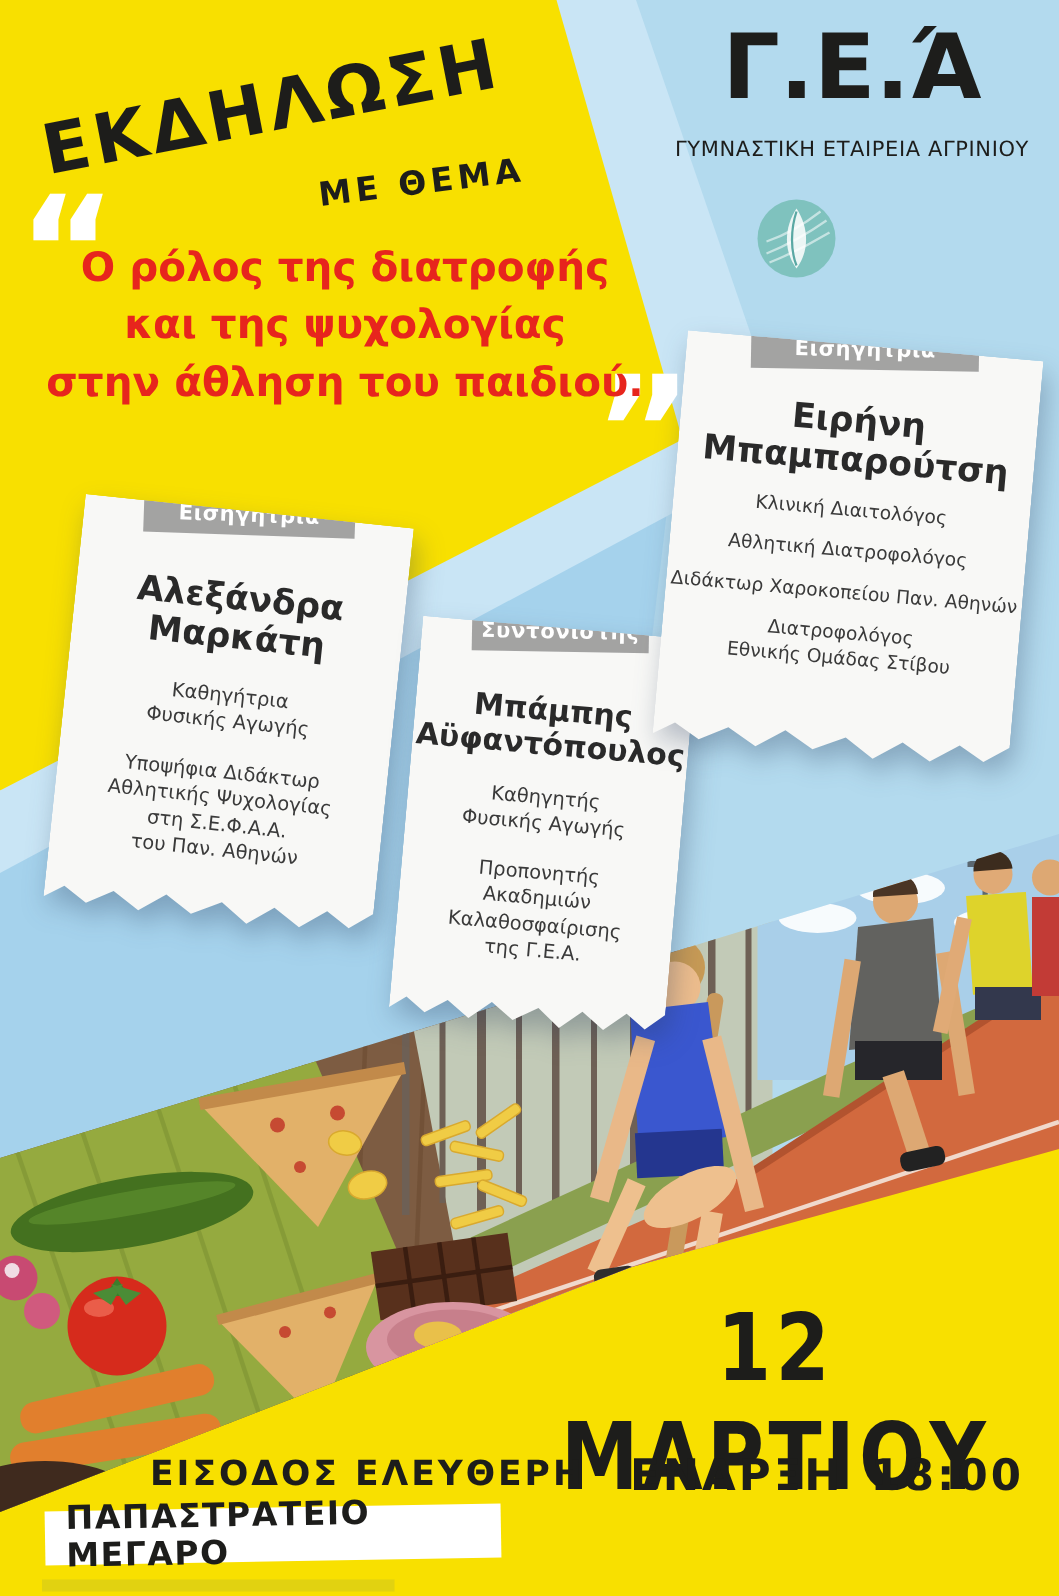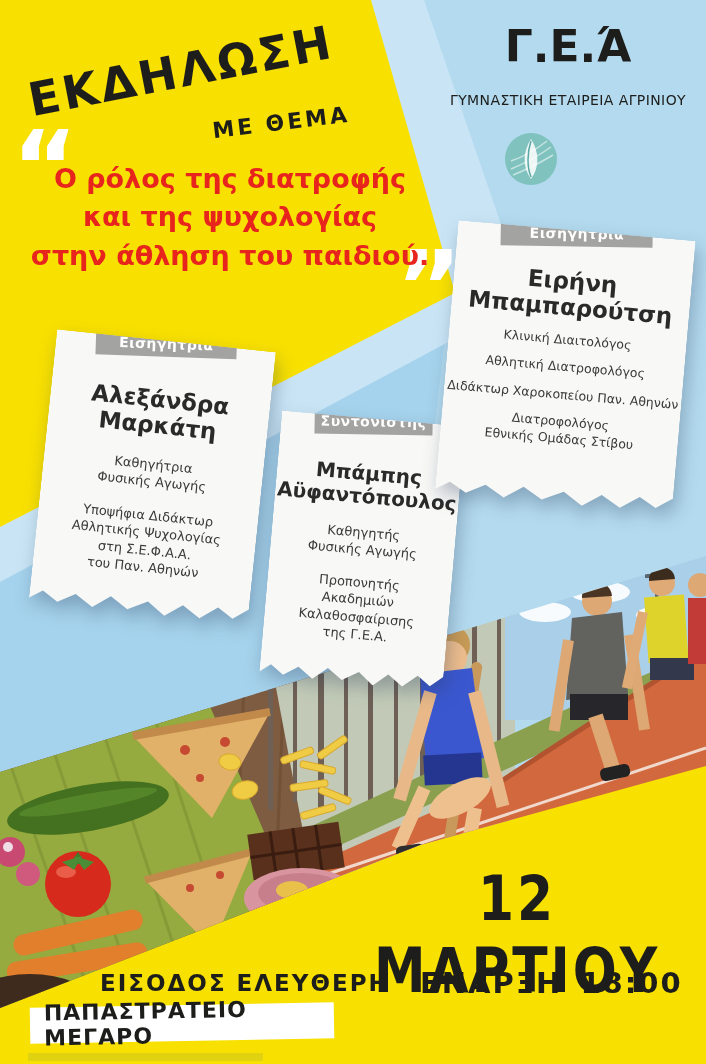--- a/index.html
+++ b/index.html
@@ -18,21 +18,21 @@
   #bg-yellow-bottom{position:absolute;inset:0;background:#f8e000;
     clip-path:polygon(0px 1007px,420px 845px,706px 761px,706px 1064px,0px 1064px);}
   #bg-bottom-strip{position:absolute;left:28px;top:1053px;width:235px;height:8px;
     background:#ddcf14;opacity:.85;}
   #photo-band{position:absolute;left:0;top:0;z-index:3;}
   
   #title-event{left:26px;top:44px;font-size:46px;font-weight:bold;letter-spacing:3px;
     transform:rotate(-11deg);z-index:6;}
   #title-theme{left:212px;top:110px;font-size:22px;font-weight:bold;letter-spacing:3px;
     transform:rotate(-7deg);z-index:6;}
-  #gea-logo{left:446px;top:24px;width:244px;text-align:center;font-size:44px;line-height:1.05;
+  #gea-logo{left:446px;top:14px;width:244px;text-align:center;font-size:60px;line-height:1.05;
     font-weight:bold;z-index:6;}
   #gea-subtitle{left:440px;top:92px;width:256px;text-align:center;font-size:14px;
     font-weight:normal;letter-spacing:.4px;z-index:6;}
   #region{left:503px;top:131px;display:flex;align-items:center;gap:10px;z-index:6;}
   #region-text{font-size:10.5px;font-weight:bold;color:#67b1ad;line-height:1.3;
     white-space:pre-line;letter-spacing:.6px;}
   
   #quote-block{left:28px;top:160px;width:404px;text-align:center;font-size:27px;line-height:1.42;
     font-weight:bold;color:#e7251d;z-index:6;}
   .quote-mark{position:absolute;font-size:100px;font-weight:bold;color:#ffffff;z-index:5;

